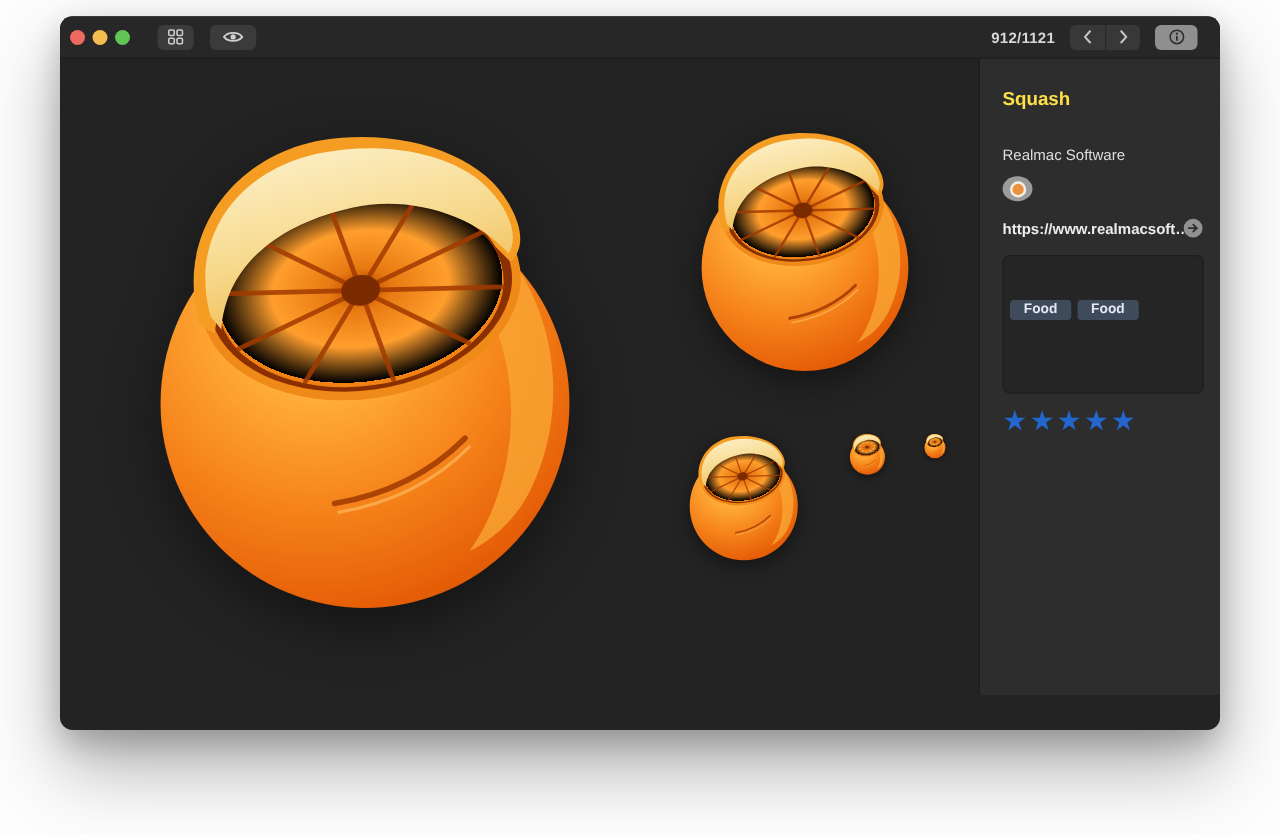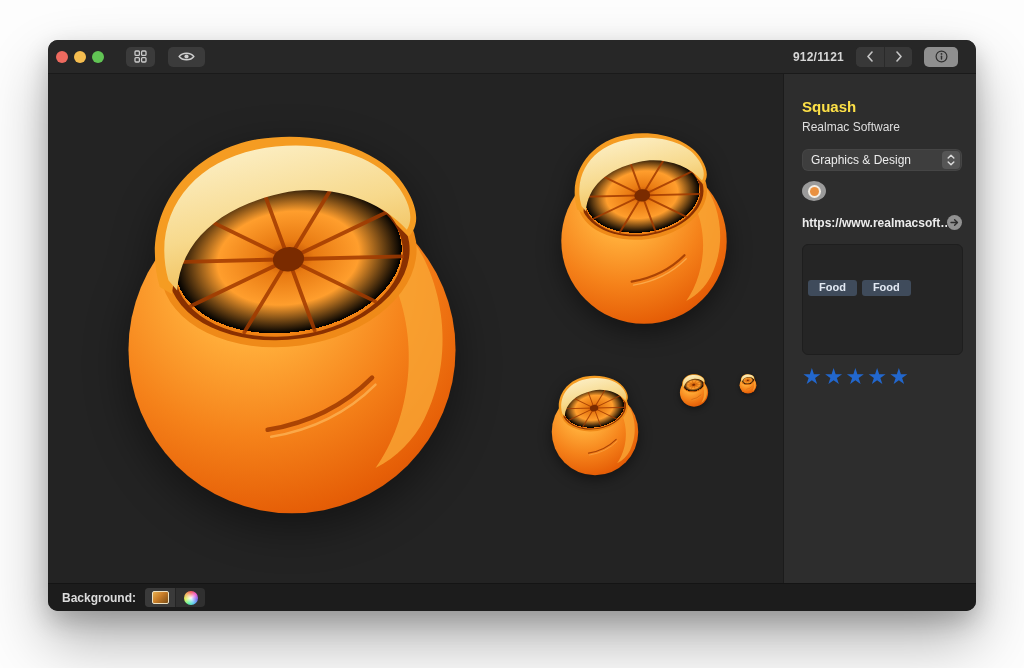--- a/index.html
+++ b/index.html
@@ -3,21 +3,21 @@
 <meta charset="utf-8">
 <style>
   * { margin:0; padding:0; box-sizing:border-box; }
   html,body { width:1024px; height:668px; }
   body {
     font-family:"Liberation Sans", sans-serif;
     background:#fdfdfd;
     position:relative; overflow:hidden;
   }
   .window {
-    position:absolute; left:48px; top:40px; width:928px; height:571px;
+    position:absolute; left:48px; top:13px; width:928px; height:571px;
     border-radius:10px;
     box-shadow:0 30px 60px rgba(0,0,0,.30), 0 10px 25px rgba(0,0,0,.20);
     overflow:hidden;
     background:#232323;
   }
   
   .titlebar {
     position:absolute; top:0; left:0; right:0; height:34px;
     background:#272727; border-bottom:1px solid #1a1a1a;
     display:flex; align-items:center; padding:0 18px 0 8px;
@@ -44,21 +44,21 @@
   .pv-medium { left:508px; top:58px;  width:176px; filter:drop-shadow(0 8px 12px rgba(0,0,0,.45)); }
   .pv-small  { left:501px; top:301px; width:92px;  filter:drop-shadow(0 4px 7px rgba(0,0,0,.45)); }
   .pv-tiny   { left:631px; top:300px; width:30px;  filter:drop-shadow(0 2px 3px rgba(0,0,0,.45)); }
   .pv-micro  { left:691px; top:300px; width:18px;  filter:drop-shadow(0 1px 2px rgba(0,0,0,.45)); }
   
   .sidebar {
     width:193px; background:#2d2d2d; border-left:1px solid #1b1b1b;
     padding:24px 17px 0 18px; color:#e6e6e6;
   }
   .sb-title { font-size:15px; font-weight:700; color:#fde047; }
-  .sb-dev { margin-top:5px; font-size:12px; color:#dedede; }
+  .sb-dev { margin-top:29px; font-size:12px; color:#dedede; }
   .popup {
     margin-top:15px; height:22px; width:160px; background:#3e3e3e;
     border-radius:6px; display:flex; align-items:center;
     box-shadow:inset 0 0 0 1px rgba(255,255,255,.04);
   }
   .popup-label { flex:1; font-size:12px; color:#ececec; padding-left:9px; white-space:nowrap; overflow:hidden; }
   .popup-stepper {
     width:18px; height:18px; margin-right:2px; border-radius:4px; background:#555;
     display:flex; align-items:center; justify-content:center;
   }
@@ -239,29 +239,20 @@
         </svg>
       <svg class="preview pv-micro" viewBox="0 0 200 230">
           <use href="#squashIcon"></use>
         </svg>
     </div>
 
     <div class="sidebar">
       <div class="sb-title">Squash</div>
       <div class="sb-dev">Realmac Software</div>
 
-      <div class="popup">
-        <span class="popup-label">Graphics &amp; Design</span>
-        <span class="popup-stepper">
-          <svg width="8" height="12" viewBox="0 0 8 12" fill="none" stroke="#d9d9d9" stroke-width="1.5" stroke-linecap="round" stroke-linejoin="round">
-            <polyline points="1.2,4 4,1.2 6.8,4"></polyline>
-            <polyline points="1.2,8 4,10.8 6.8,8"></polyline>
-          </svg>
-        </span>
-      </div>
 
       <div class="swatch">
         <span class="swatch-mid">
           <span class="swatch-core"></span>
         </span>
       </div>
 
       <div class="url-row">
         <span class="url-text">https://www.realmacsoft…</span>
         <button class="url-go">
@@ -276,25 +267,14 @@
 
       <div class="tagbox">
         <span class="chip">Food</span>
         <span class="chip">Food</span>
       </div>
 
       <div class="stars">★★★★★</div>
     </div>
   </div>
 
-  <div class="bottombar">
-    <span class="bb-label">Background:</span>
-    <div class="bb-seg">
-      <button class="bb-cell selected">
-        <span class="thumb"></span>
-      </button>
-      <button class="bb-cell">
-        <span class="wheel"></span>
-      </button>
-    </div>
-  </div>
 
 </div>
 
 </body></html>

